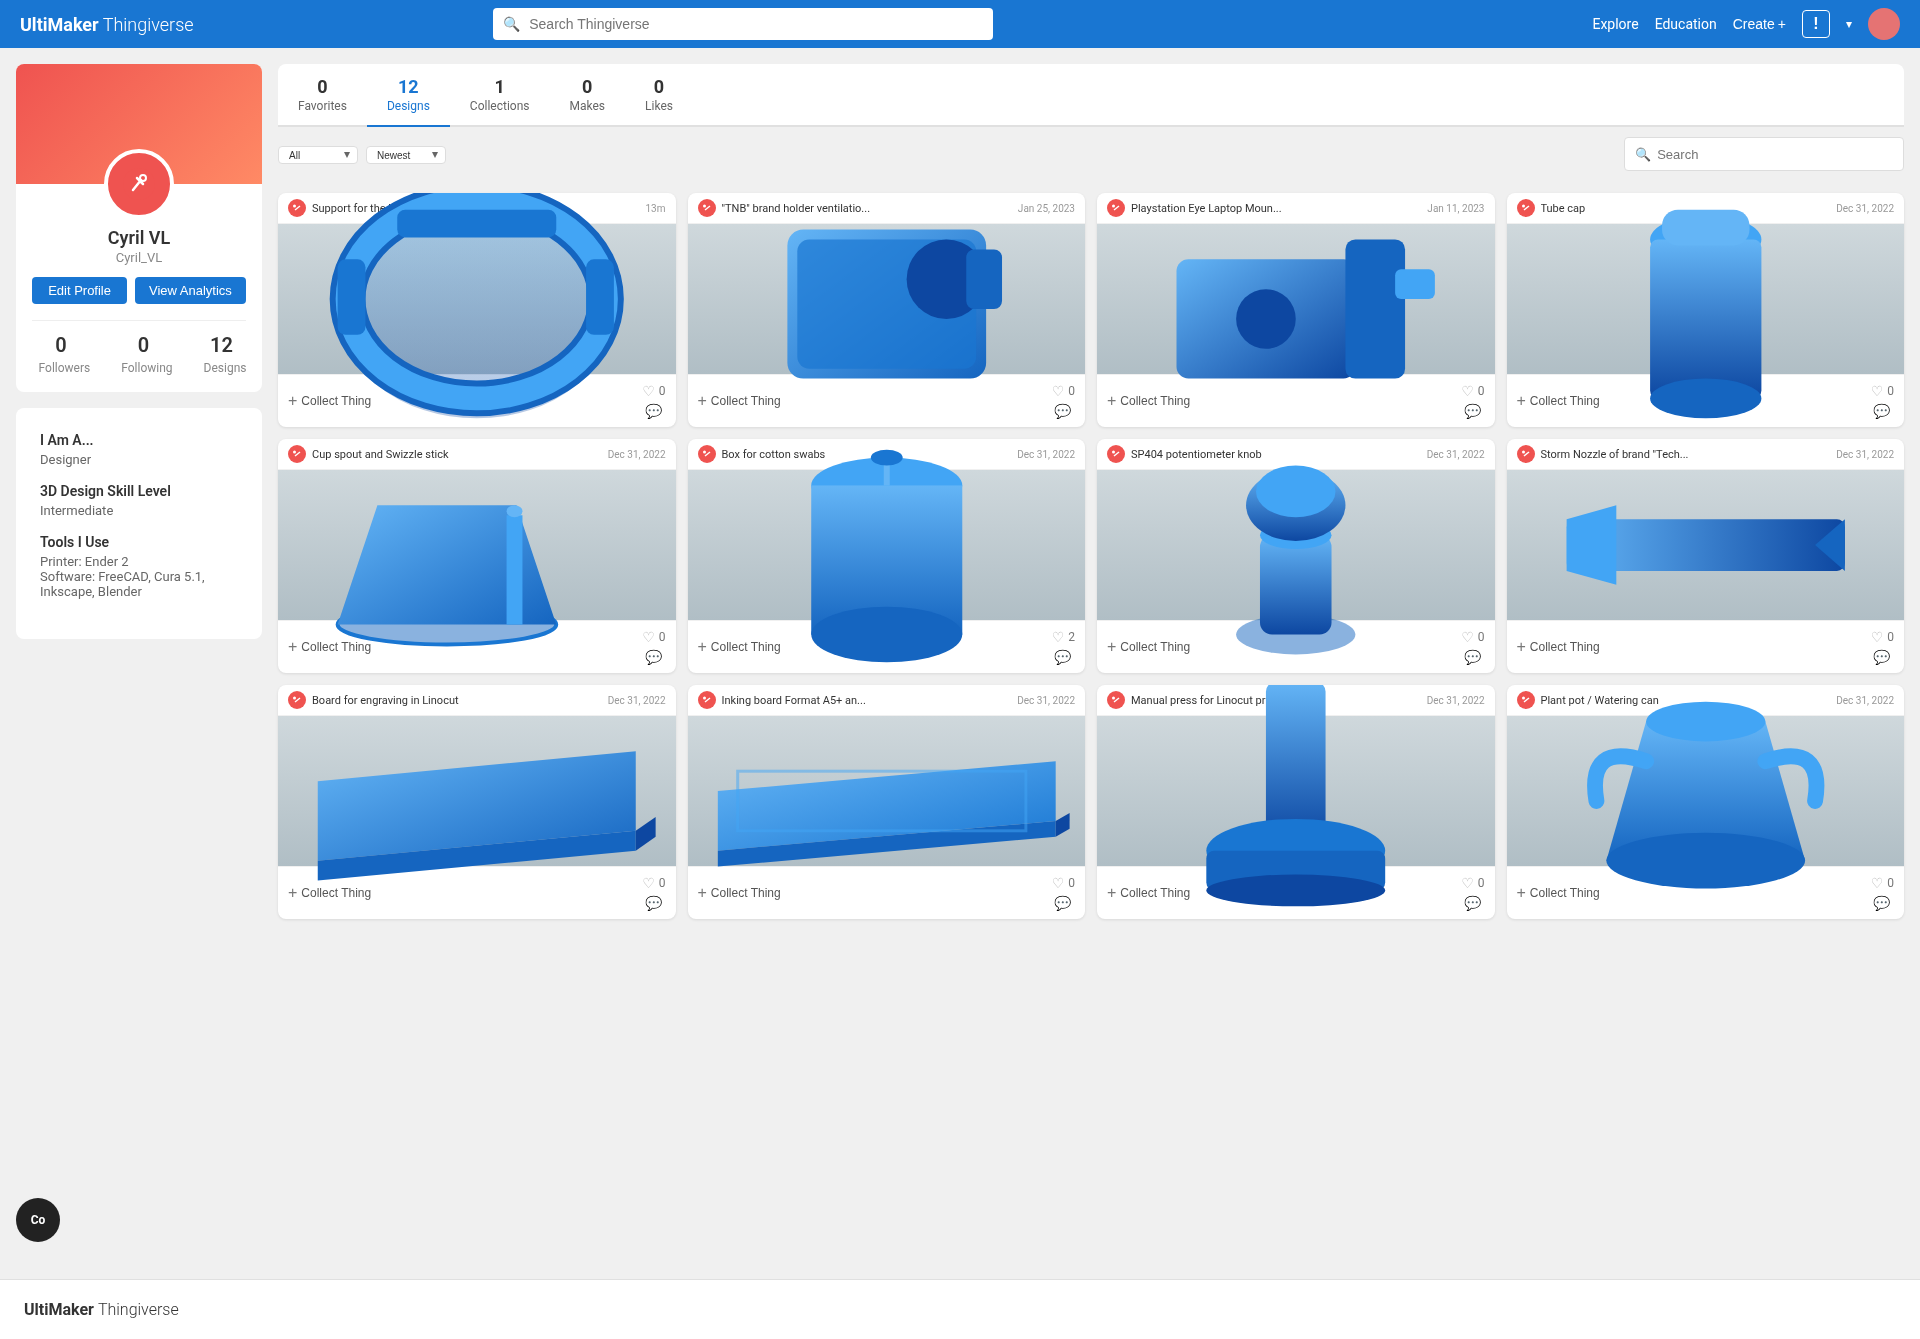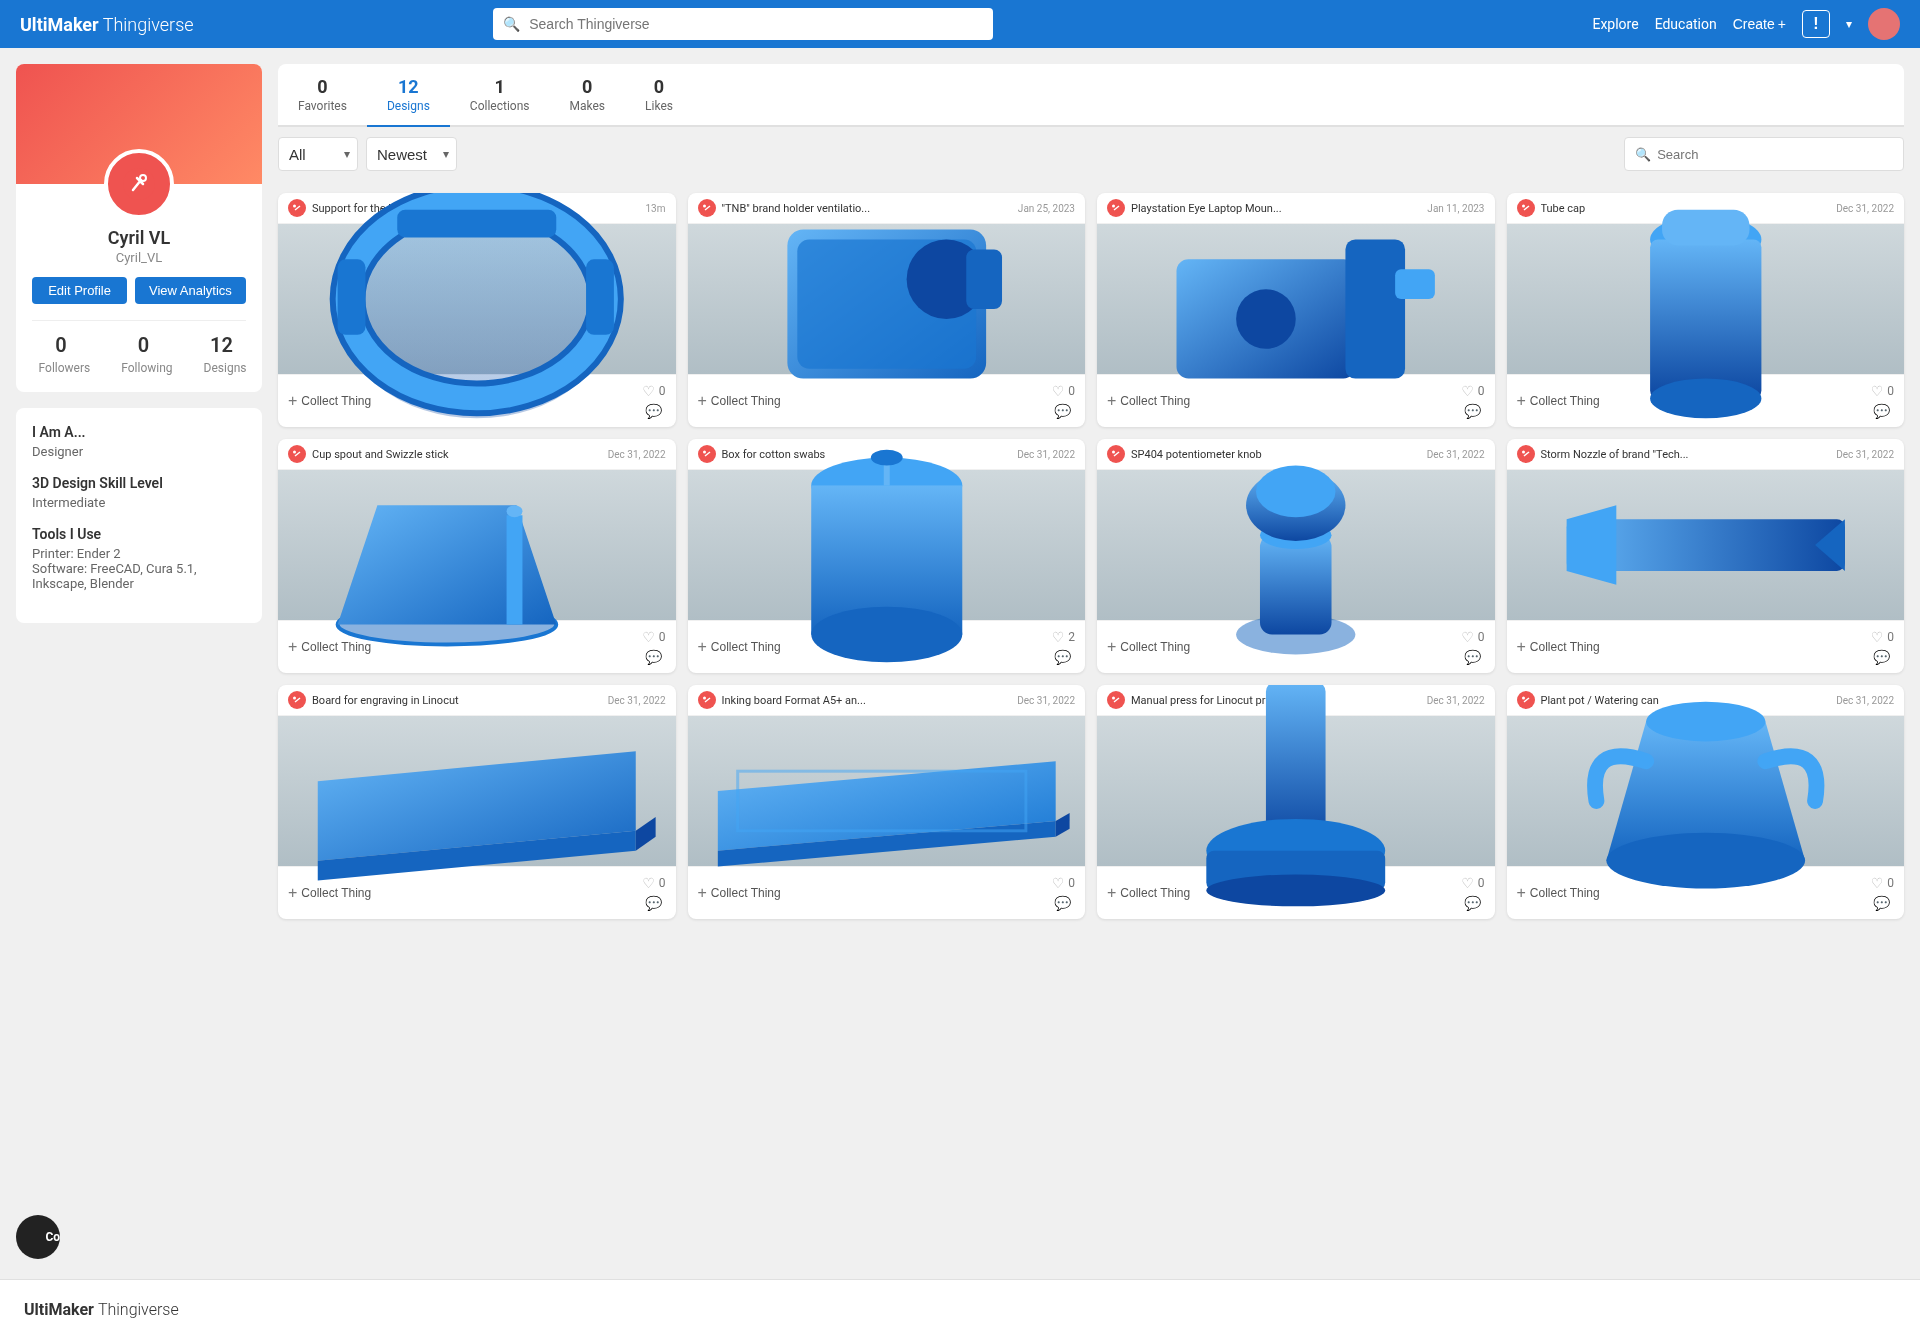--- a/index.html
+++ b/index.html
@@ -185,21 +185,21 @@
     }
     .stat-label {
       font-size: 12px;
       color: #888;
       padding-left: 7px;
     }
 
     .info-card {
       background: white;
       border-radius: 8px;
-      padding: 16px;
+      padding: 24px;
     }
     .info-section { margin-bottom: 16px; }
     .info-section-title {
       font-size: 14px;
       font-weight: 600;
       color: #333;
       margin-bottom: 4px;
     }
     .info-section-value {
       font-size: 13px;
@@ -246,26 +246,26 @@
 
     
     .filter-row {
       display: flex;
       align-items: center;
       gap: 8px;
       padding: 10px 0;
       background: #f0f0f0;
     }
     .filter-select {
-      height: 34px;
+      height: 18px;
       border: 1px solid #ddd;
       border-radius: 4px;
       background: white;
       padding: 0 28px 0 10px;
-      font-size: 15px;
+      font-size: 10px;
       color: #333;
       appearance: none;
       cursor: pointer;
       min-width: 80px;
     }
     .select-wrapper {
       position: relative;
       display: inline-block;
     }
     .select-wrapper::after {
@@ -408,29 +408,29 @@
       font-size: 11px;
       color: #999;
     }
     .footer-right {
       text-align: right;
     }
 
     
     .cookie-bubble {
       position: fixed;
-      bottom: 80px;
+      bottom: 97px;
       left: 16px;
       width: 44px;
       height: 44px;
       background: #222;
       border-radius: 50%;
       display: flex;
       align-items: center;
-      justify-content: flex-end;
+      justify-content: center;
       color: white;
       font-size: 12px;
       font-weight: 700;
       cursor: pointer;
       z-index: 100;
     }
 
     
     .shape-container {
       width: 100%;

